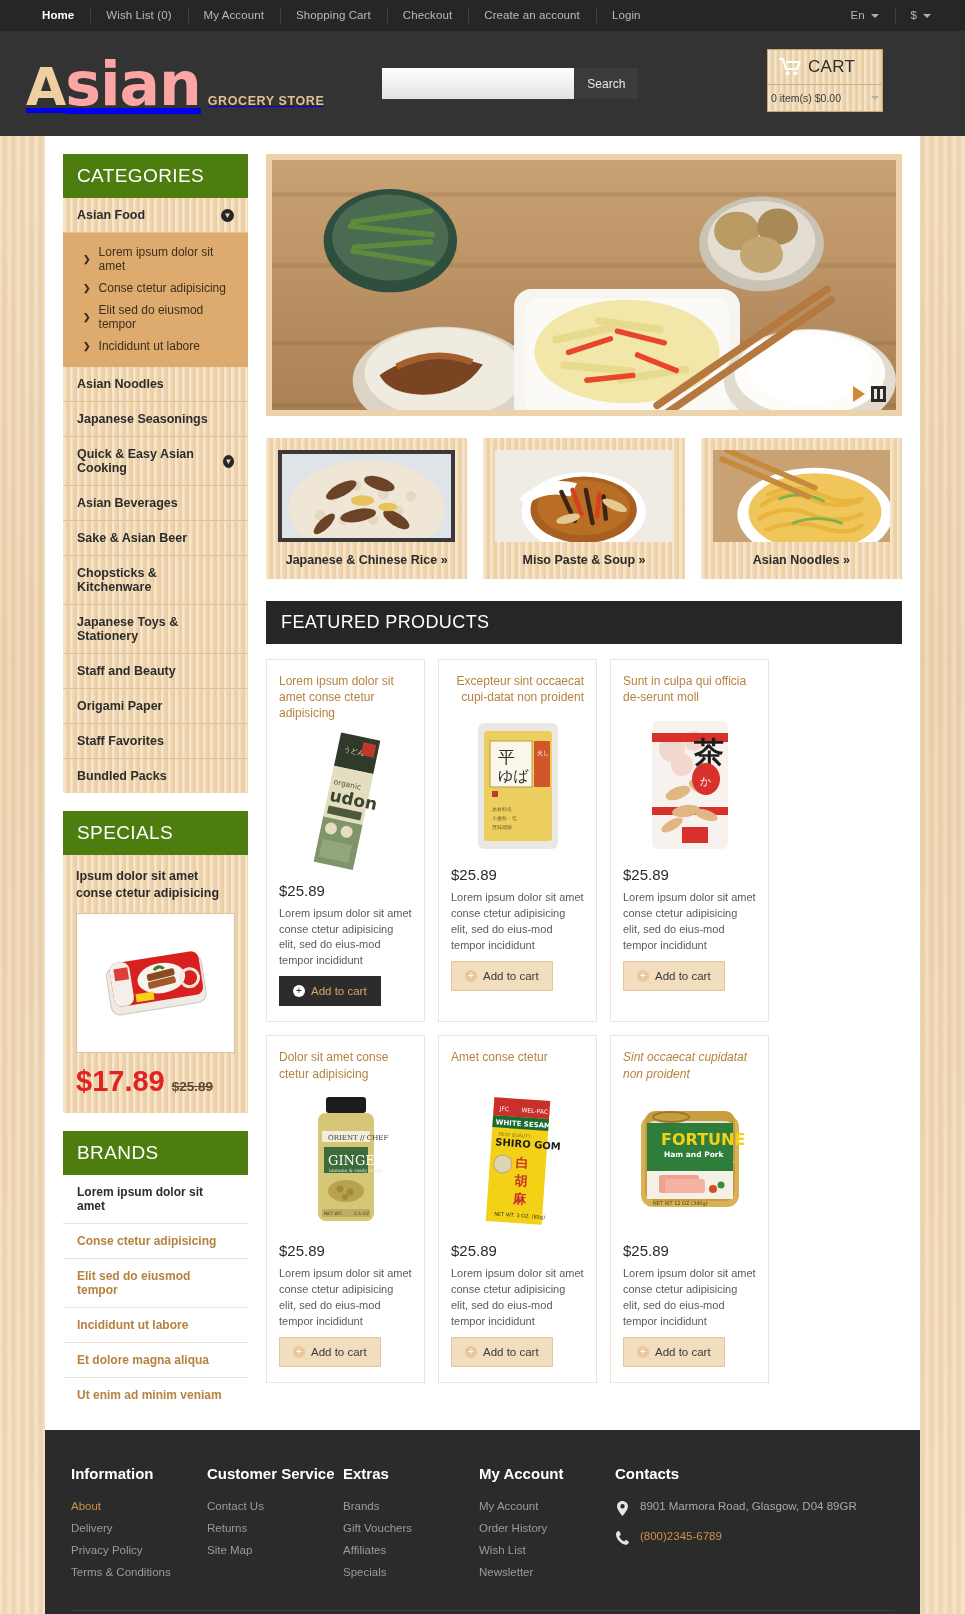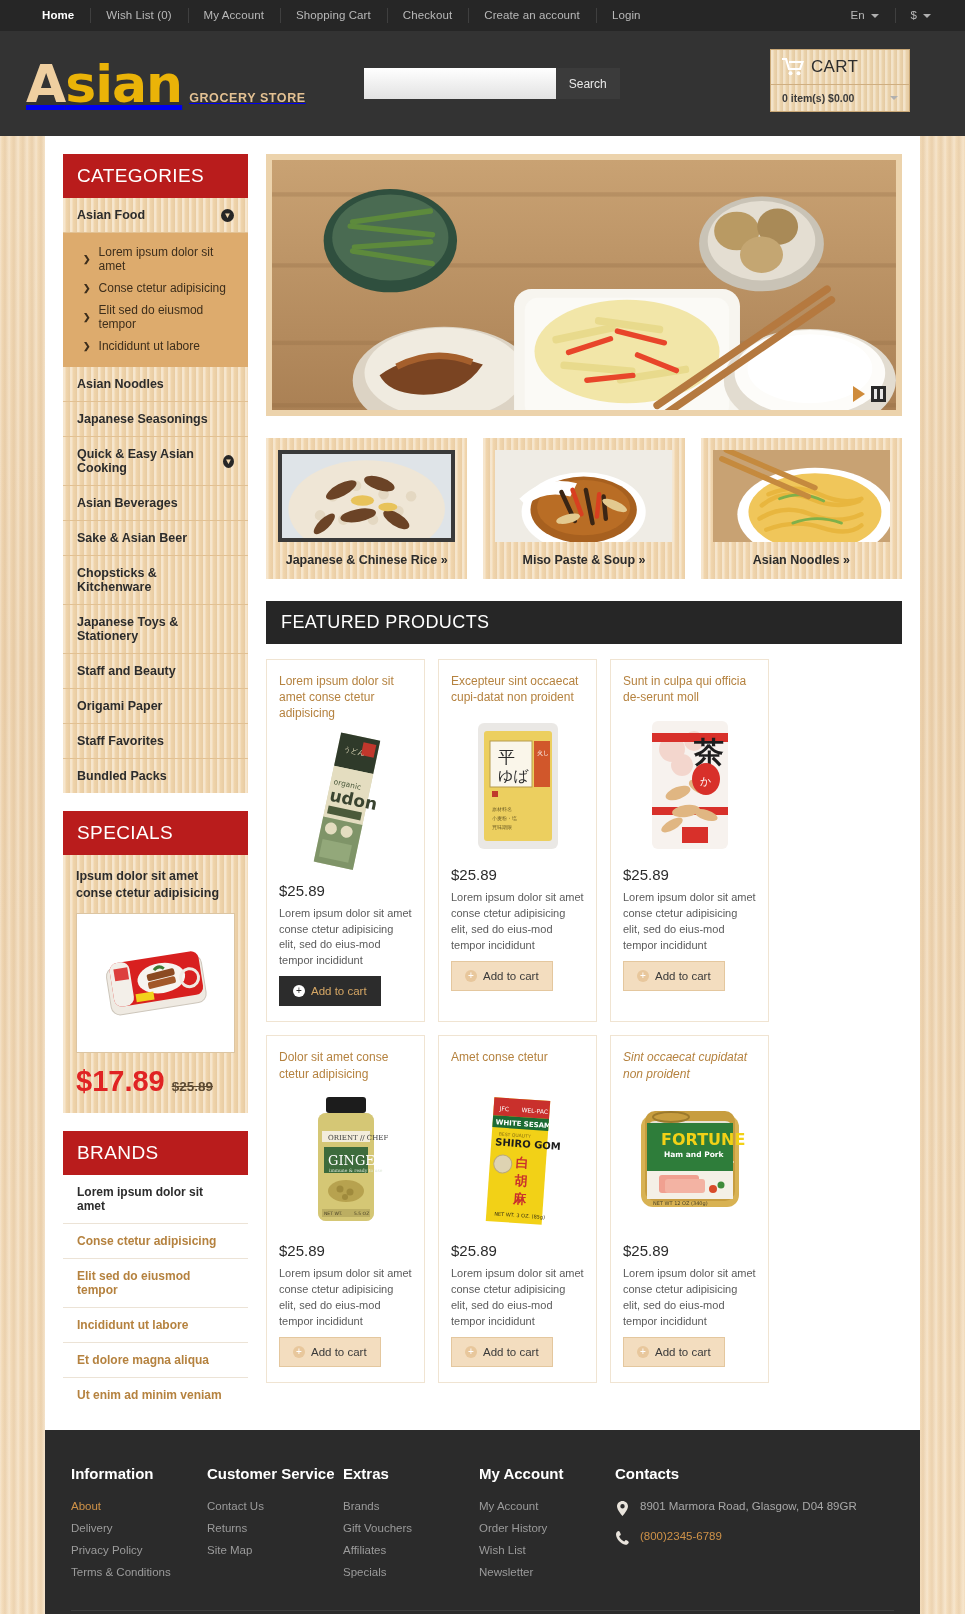--- a/index.html
+++ b/index.html
@@ -41,58 +41,58 @@
   .caret { width:0;height:0;border-left:4px solid transparent;border-right:4px solid transparent;border-top:4px solid #b0b0b0; display:inline-block; }
 
   
   .header {
     background:#333333; height:105px; display:flex; align-items:center; padding:0 26px;
     position:relative;
   }
   .logo { display:flex; align-items:baseline; }
   .logo .a { font-size:52px; font-weight:bold; color:#efcfa0; line-height:1; letter-spacing:-1px;
              font-family:"DejaVu Sans", sans-serif; }
-  .logo .sian { font-size:52px; font-weight:bold; color:#eab308; line-height:1; letter-spacing:-1px;
+  .logo .sian { font-size:60px; font-weight:bold; color:#fca5a5; line-height:1; letter-spacing:-1px;
              font-family:"DejaVu Sans", sans-serif; }
   .logo .sub { font-size:12.5px; color:#e3c193; margin-left:7px; letter-spacing:.6px; font-weight:bold; }
 
   .searchwrap { display:flex; margin-left:58px; height:31px; }
   .searchwrap input {
     width:192px; height:31px; border:none; outline:none; padding:0 8px; font-size:12px;
     background:linear-gradient(180deg,#ffffff,#e2e2e2); color:#444;
     font-family:"Liberation Sans", sans-serif;
   }
   .searchbtn {
     background:#3b3b3b; color:#e9e9e9; border:none; padding:0 13px; font-size:12px; height:31px;
     cursor:pointer; font-family:"Liberation Sans", sans-serif;
   }
 
   .cartbox {
-    position:absolute; right:55px; top:18px; width:140px;
+    position:absolute; right:82px; top:18px; width:116px;
     background:#ecd4ad;
     background-image:repeating-linear-gradient(90deg, rgba(255,255,255,0.35) 0 2px, rgba(0,0,0,0.0) 3px, rgba(170,130,85,0.12) 6px);
     border:1px solid #c9a877;
   }
   .cartbox .ct {
     display:flex; align-items:center; gap:7px; padding:7px 11px; border-bottom:1px solid #cfae80;
   }
   .cartbox .ct .lbl { font-size:17px; color:#2d2d2d; letter-spacing:.3px; }
   .cartbox .cb {
-    display:flex; align-items:center; padding:7px 11px; font-size:10.5px; color:#3a3a3a;font-weight:bold;
+    display:flex; align-items:center; padding:7px 3px; font-size:10.5px; color:#3a3a3a;
   }
   .cartbox .cb .dd { margin-left:auto; }
 
   
   .shell { padding:0 45px; }
   .panel { background:#ffffff; padding:18px; display:flex; gap:18px; }
 
   
   .sidebar { width:185px; flex:0 0 185px; }
   .boxhead {
-    background:#b91c1c; color:#fff; font-size:19px; padding:11px 14px; letter-spacing:.4px;
+    background:#4d7c0f; color:#fff; font-size:19px; padding:11px 14px; letter-spacing:.4px;
     font-weight:normal;
   }
   .woodbox {
     background:#f0d5ac;
     background-image:repeating-linear-gradient(90deg, rgba(255,255,255,0.4) 0 2px, rgba(0,0,0,0) 3px, rgba(175,135,90,0.12) 7px);
   }
   .cat-item {
     display:flex; align-items:center; padding:10px 14px; font-size:12.5px; color:#2c2c2c;
     border-bottom:1px solid #e2c193; cursor:pointer; font-weight:bold;
   }
@@ -541,21 +541,21 @@
 </svg>
               </div>
               <div class="pr">$25.89</div>
               <div class="ds">Lorem ipsum dolor sit amet conse ctetur adipisicing elit, sed do eius-mod tempor incididunt</div>
               <button class="btn-cart hot">
                 <span class="plus">+</span>
                 <span>Add to cart</span>
               </button>
             </div>
             <div class="card">
-              <a class="nm" href="#" style="text-decoration: none;">Excepteur sint occaecat cupi-datat non proident</a>
+              <a class="nm" href="#" style="text-decoration: none; text-align: right;">Excepteur sint occaecat cupi-datat non proident</a>
               <div class="im">
                 <svg width="100" height="140" viewBox="0 0 100 140">
   <rect x="10" y="8" width="80" height="126" rx="6" fill="#e6e4e0" opacity="0.85"></rect>
   <rect x="16" y="16" width="68" height="110" rx="3" fill="#eccf5f"></rect>
   <rect x="22" y="26" width="42" height="46" fill="#faf6ea" stroke="#b59b4e"></rect>
   <text x="30" y="48" font-family="DejaVu Sans, sans-serif" font-size="17" fill="#2b2b2b">平</text>
   <text x="30" y="66" font-family="DejaVu Sans, sans-serif" font-size="15" fill="#2b2b2b">ゆば</text>
   <rect x="66" y="26" width="16" height="46" fill="#d1572b"></rect>
   <text x="69" y="40" font-family="DejaVu Sans, sans-serif" font-size="6" fill="#fff">火し</text>
   <rect x="24" y="76" width="6" height="6" fill="#c0392b"></rect>

